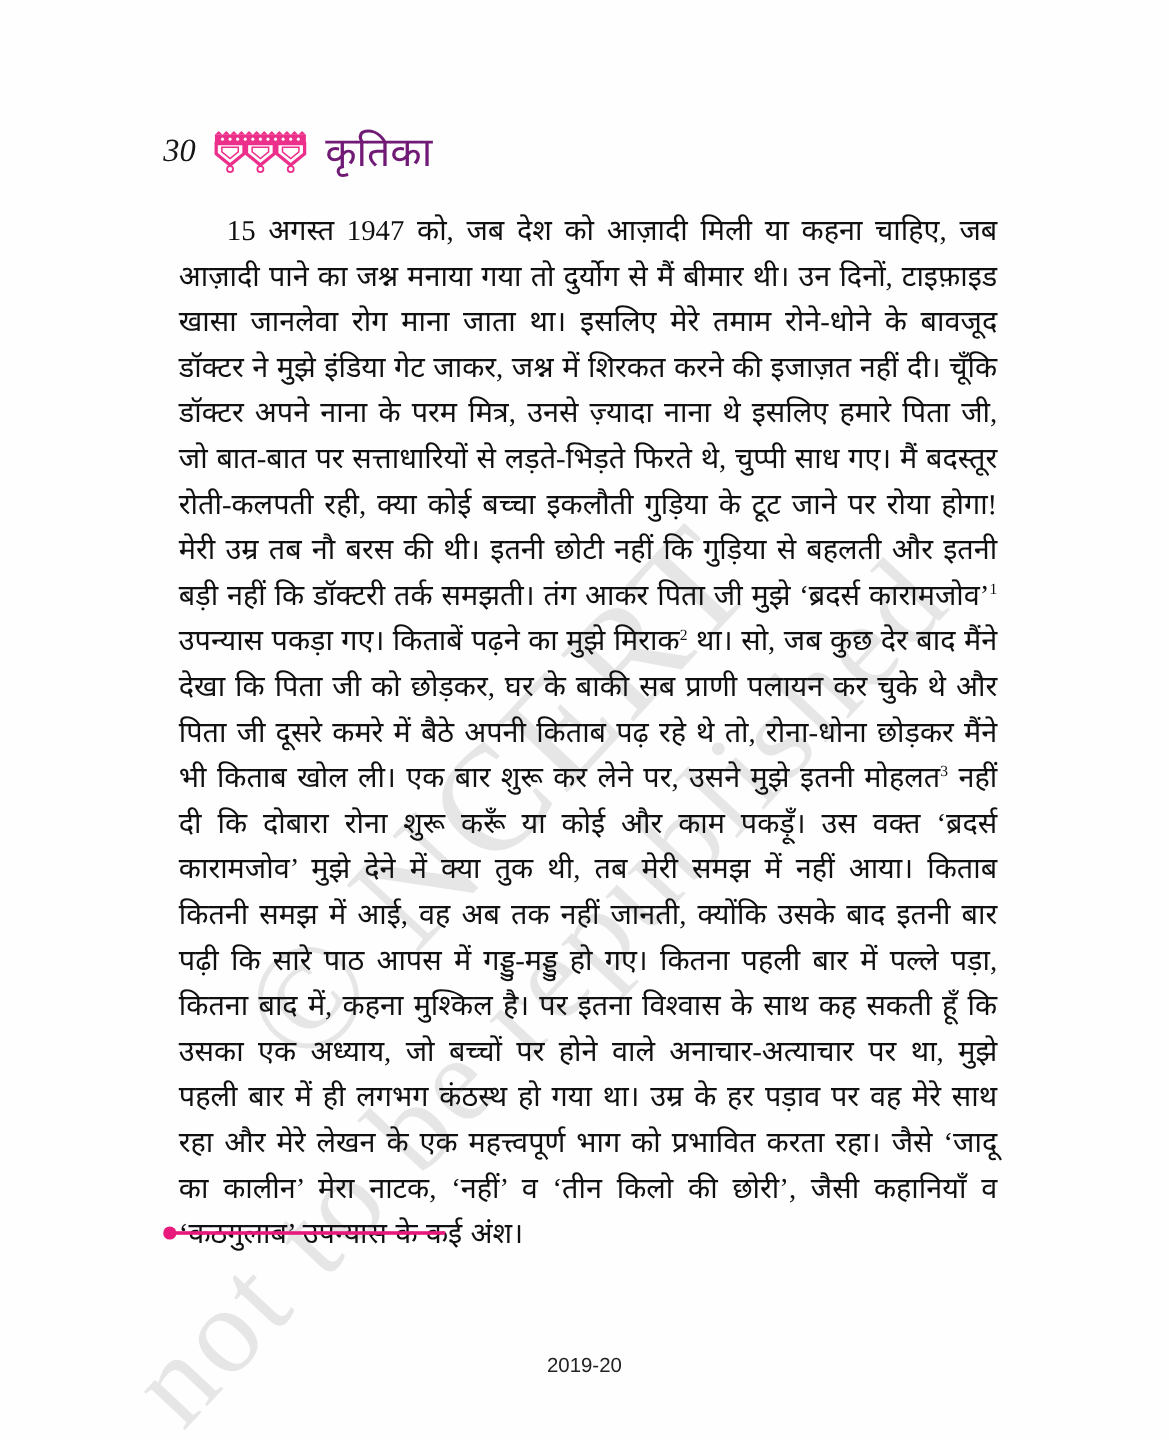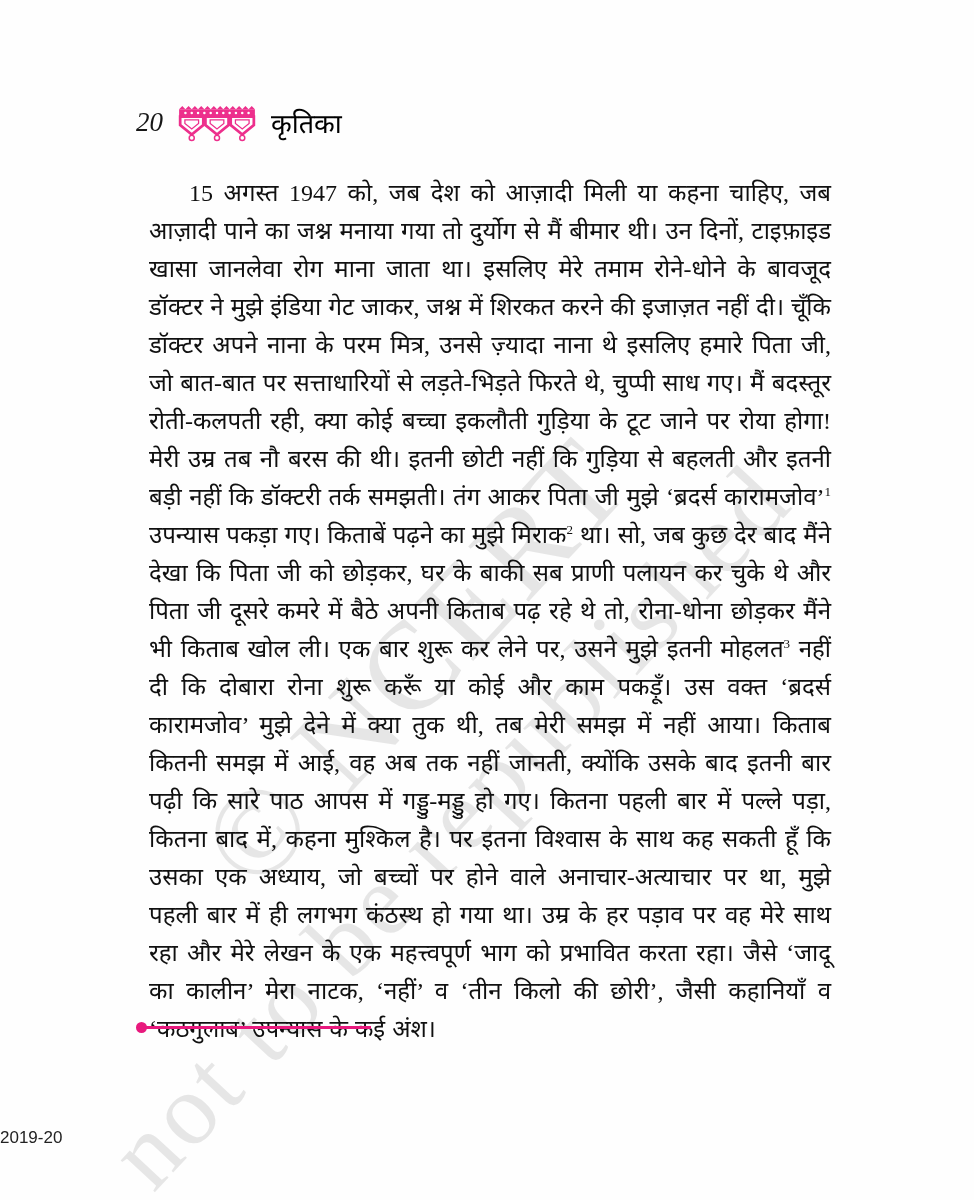--- a/index.html
+++ b/index.html
@@ -9,51 +9,51 @@
   
   .watermark{position:absolute;font-family:"Liberation Serif", serif;color:#000;opacity:0.09;
              white-space:nowrap;transform-origin:0 50%;letter-spacing:4px;z-index:0;}
   .wm1{left:225px;top:795px;font-size:125px;transform:rotate(-47deg);}
   .wm2{left:128px;top:1112px;font-size:102px;transform:rotate(-47deg);}
 
   
   .page-header{position:absolute;top:102px;left:136px;display:flex;align-items:center;gap:14px;z-index:1;}
   .page-num{font-style:italic;font-size:27px;color:#161616;}
   .toran{width:80px;height:38px;display:block;margin-top:3px;}
-  .book-title{font-size:27px;color:#000000;}
+  .book-title{font-size:34px;color:#701a75;}
 
   
   .body-text{position:absolute;top:158px;left:133px;width:714px;z-index:1;}
   .para{margin:16px;font-size:24px;line-height:38px;text-align:justify;text-indent:40px;
         color:#101010;word-spacing:1px;}
   .para sup{font-size:13px;line-height:0;vertical-align:super;}
 
   
   .footnote-rule{position:absolute;top:1022px;left:136px;display:flex;align-items:center;z-index:1;}
   .rule-dot{width:11px;height:11px;border-radius:50%;background:#e8197d;flex:0 0 auto;}
   .rule-line{width:225px;height:3px;background:#e8197d;margin-left:-1px;}
 
   
   .footnotes{position:absolute;top:1040px;left:133px;width:716px;font-size:21px;line-height:32px;
              color:#101010;z-index:1;}
 
   
-  .page-footer{position:absolute;top:1128px;left:0;width:974px;
+  .page-footer{position:absolute;top:1128px;left:0;width:974px;text-align:center;
                font-family:"Liberation Sans", sans-serif;font-size:17px;color:#222;z-index:1;}
 </style>
 </head>
 <body>
 
 <div class="page">
 
   <div class="watermark wm1">© NCERT</div>
   <div class="watermark wm2">not to be republished</div>
 
   <header class="page-header">
-    <span class="page-num">20</span>
+    <span class="page-num">30</span>
     <svg class="toran" viewBox="0 0 76 36" xmlns="http://www.w3.org/2000/svg">
       <path d="M2 4 L5 1 L8 4 L11 1 L14 4 L17 1 L20 4 L23 1 L26 4 L29 1 L32 4 L35 1 L38 4 L41 1 L44 4 L47 1 L50 4 L53 1 L56 4 L59 1 L62 4 L65 1 L68 4 L71 1 L74 4 Z" fill="#ed2f8c"></path>
       <rect x="2" y="4" width="72" height="7" fill="#ed2f8c"></rect>
       <circle cx="8" cy="7.5" r="1.2" fill="#fff"></circle>
         <circle cx="14" cy="7.5" r="1.2" fill="#fff"></circle>
       <circle cx="20" cy="7.5" r="1.2" fill="#fff"></circle>
         <circle cx="26" cy="7.5" r="1.2" fill="#fff"></circle>
       <circle cx="32" cy="7.5" r="1.2" fill="#fff"></circle>
         <circle cx="38" cy="7.5" r="1.2" fill="#fff"></circle>
       <circle cx="44" cy="7.5" r="1.2" fill="#fff"></circle>

